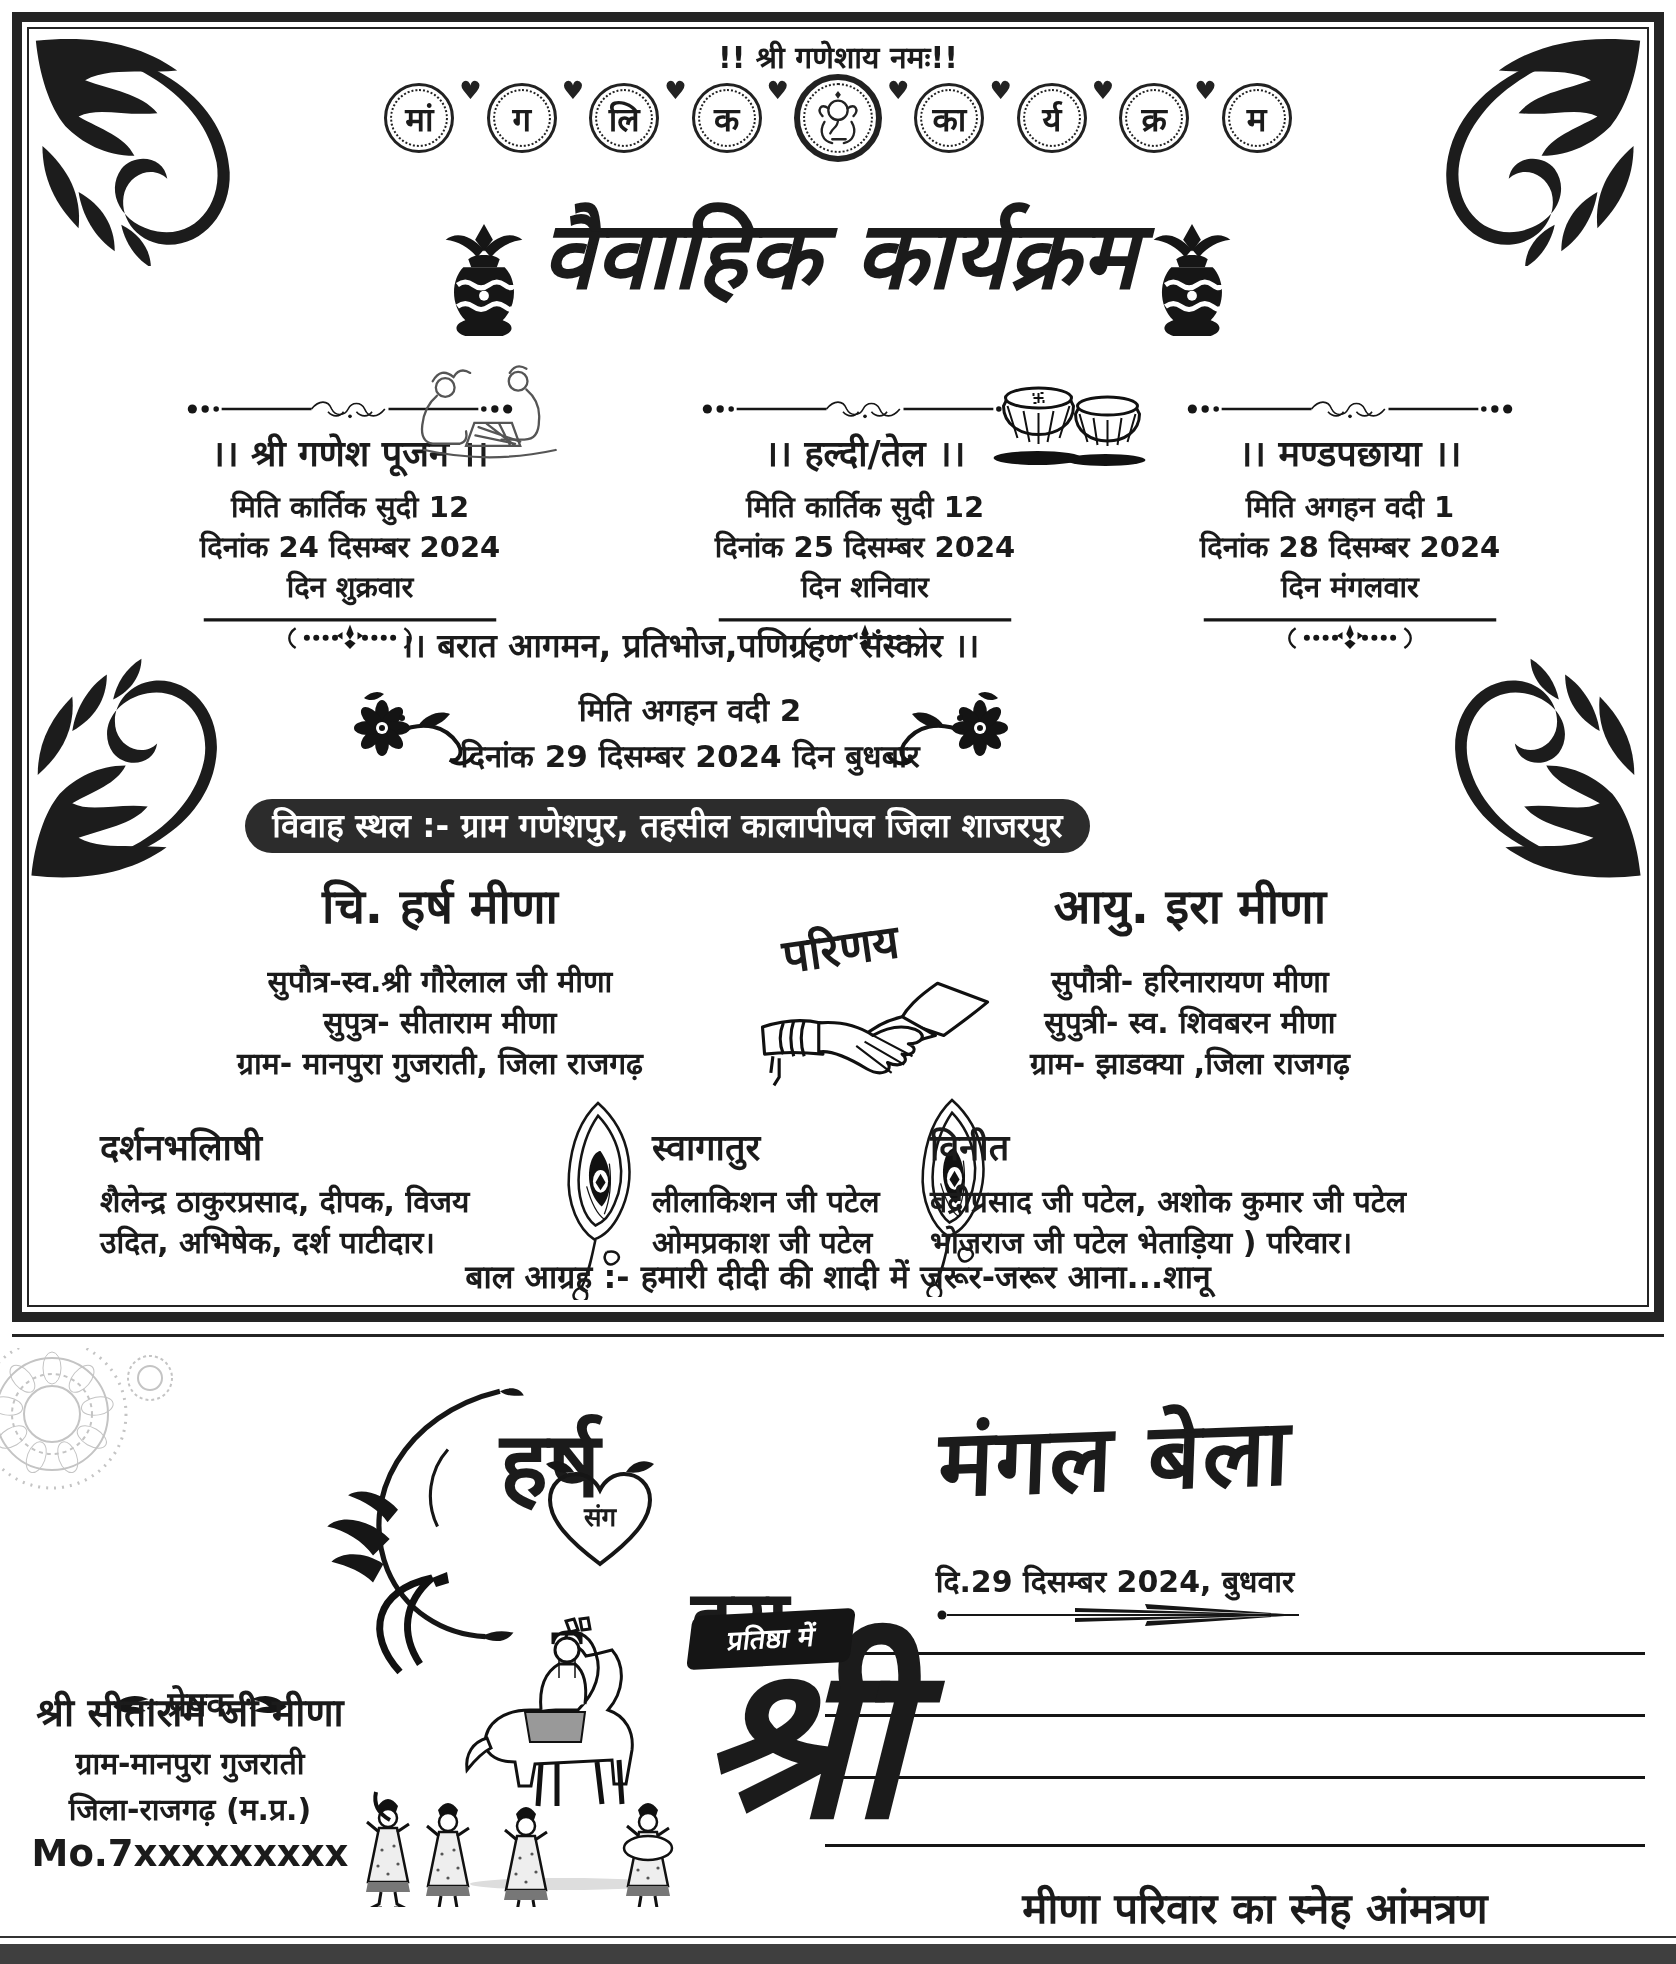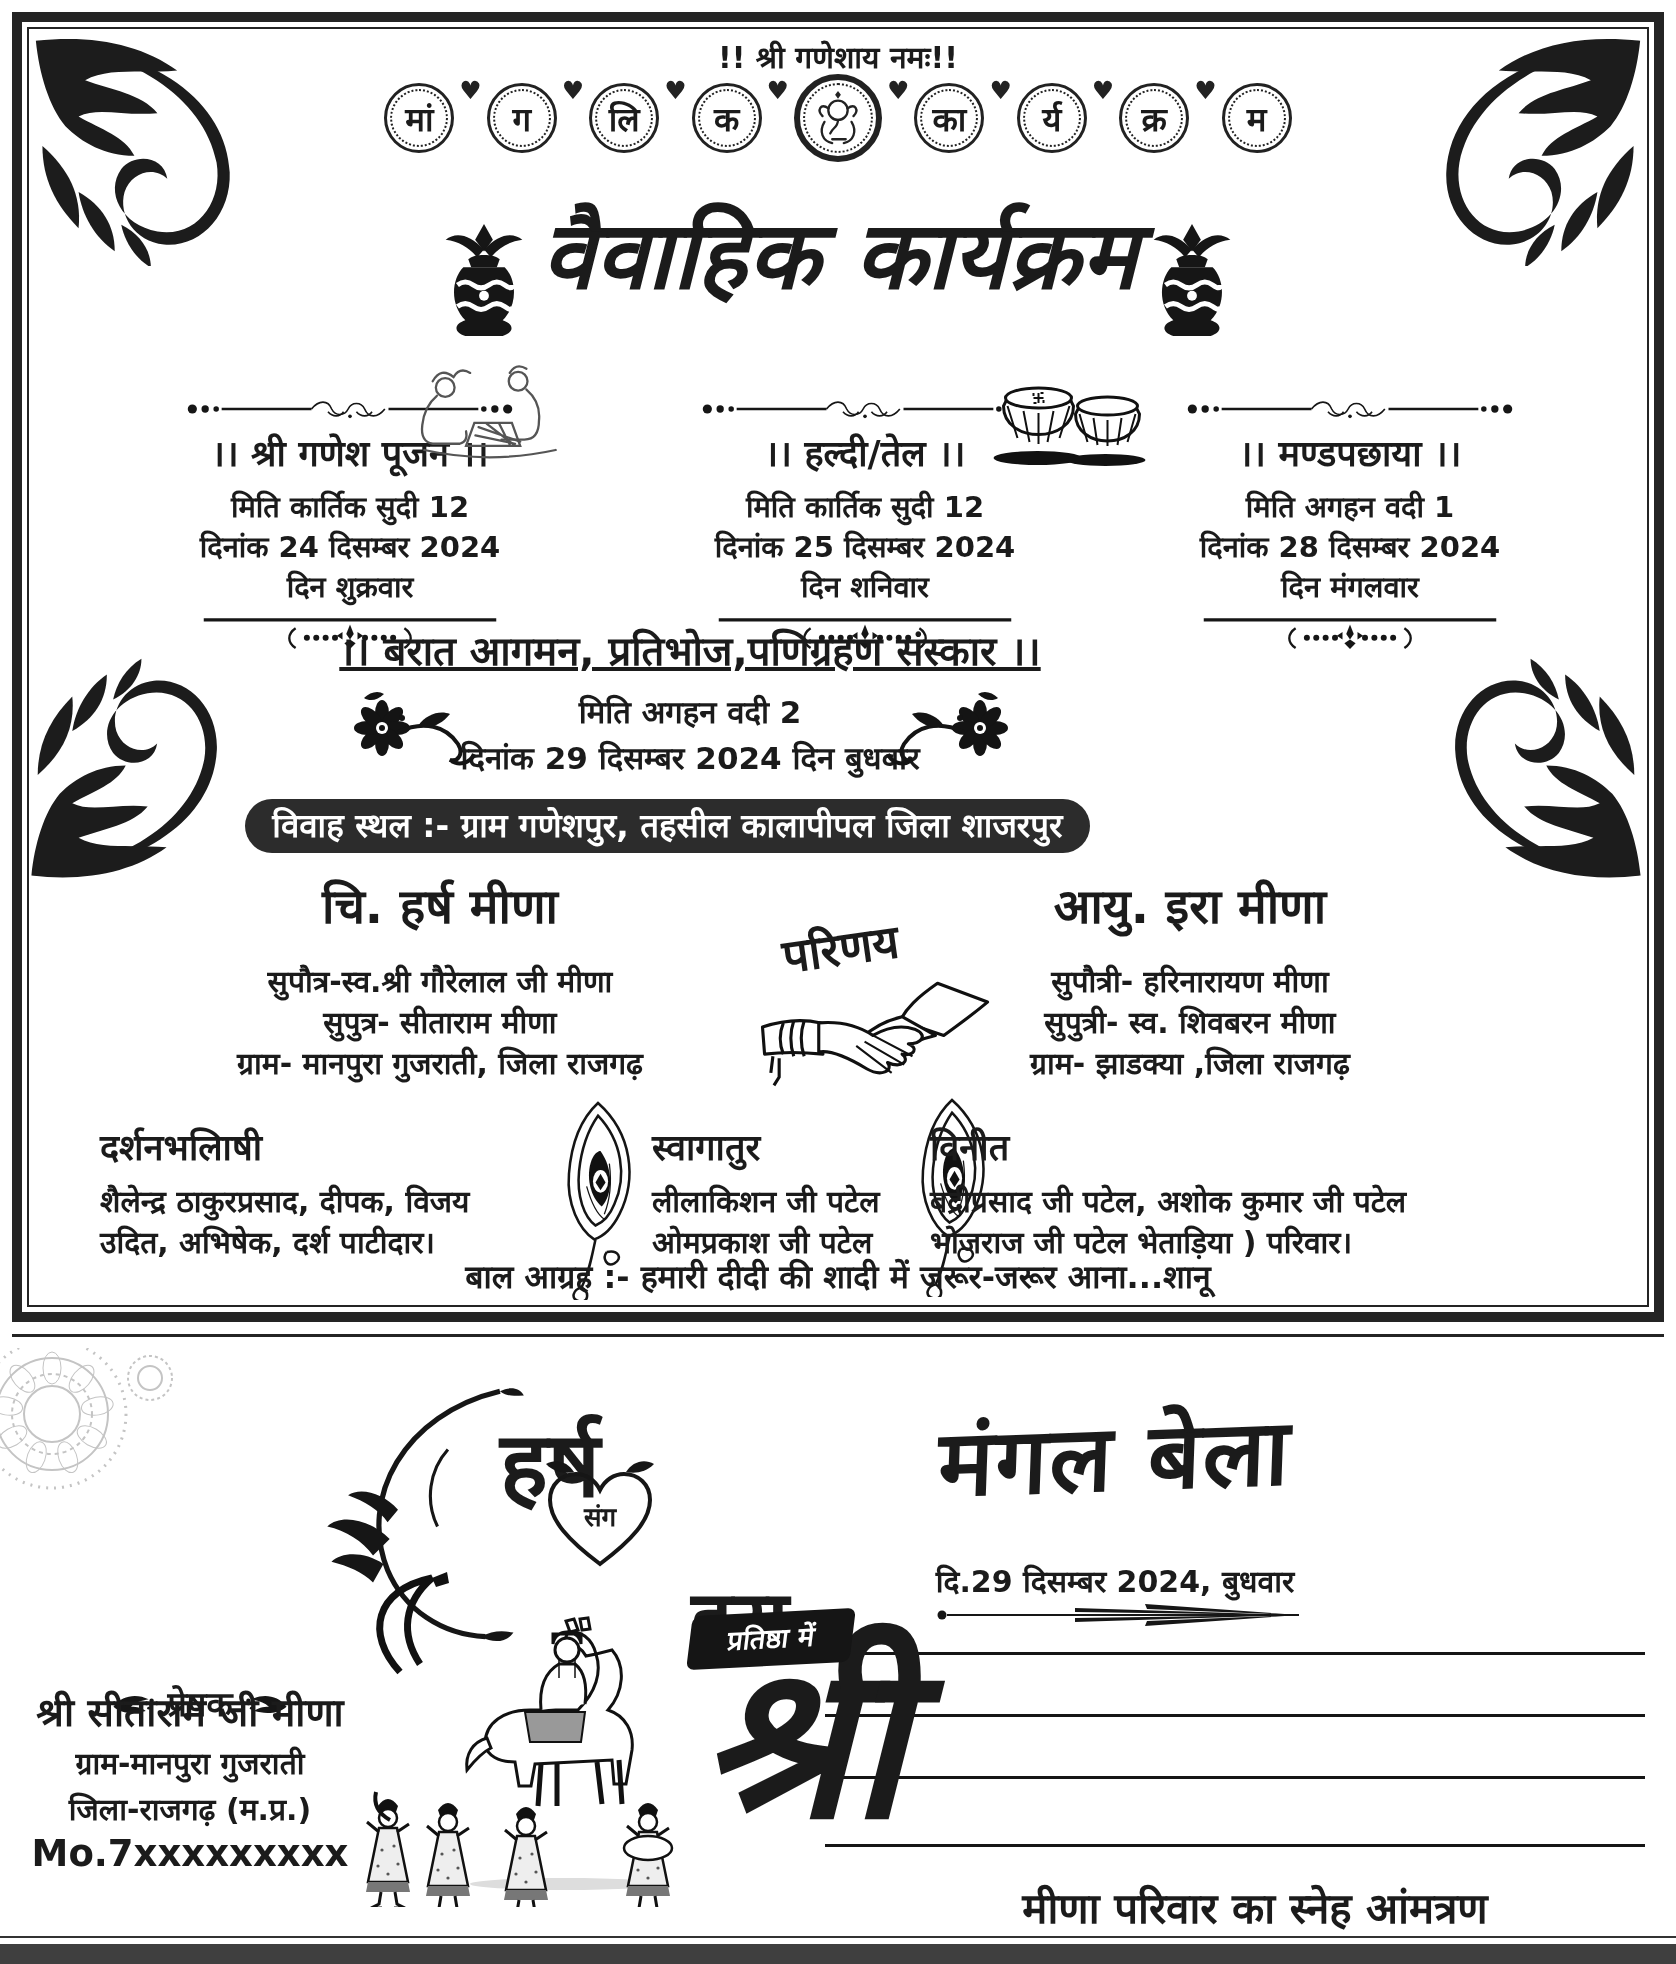--- a/index.html
+++ b/index.html
@@ -28,21 +28,21 @@
   .ev{top:398px;text-align:center;}
   .ev1{left:140px;width:420px;} .ev2{left:655px;width:420px;} .ev3{left:1135px;width:430px;}
   .ev svg.divtop{width:330px;height:22px;display:block;margin:0 auto 8px;}
   .ev-title{font-size:36px;font-weight:bold;margin-bottom:10px;}
   .ev-line{font-size:29px;font-weight:bold;line-height:40px;}
   .ev svg.divbot{width:300px;height:36px;display:block;margin:8px auto 0;}
   .art-pooja{left:400px;top:350px;width:180px;height:125px;}
   .art-tabla{left:985px;top:368px;width:165px;height:100px;}
   
   .me{left:0;top:622px;width:1380px;text-align:center;}
-  .me-title{font-size:40px;font-weight:bold;margin-bottom:12px;text-decoration:underline;}
+  .me-title{font-size:33px;font-weight:bold;margin-bottom:20px;}
   .me-line{font-size:31px;font-weight:bold;line-height:46px;}
   .spray{width:130px;height:82px;}
   .spray-l{left:352px;top:690px;}
   .spray-r{left:880px;top:690px;transform:scaleX(-1);}
   
   .venue{left:245px;top:799px;width:845px;height:54px;background:#2c2c2c;border-radius:30px;color:#fff;
          font-size:33px;font-weight:bold;line-height:54px;text-align:center;box-sizing:border-box;padding:0 10px;}
   
   .person{top:872px;text-align:center;}
   .groom{left:160px;width:560px;} .bride{left:955px;width:470px;}

